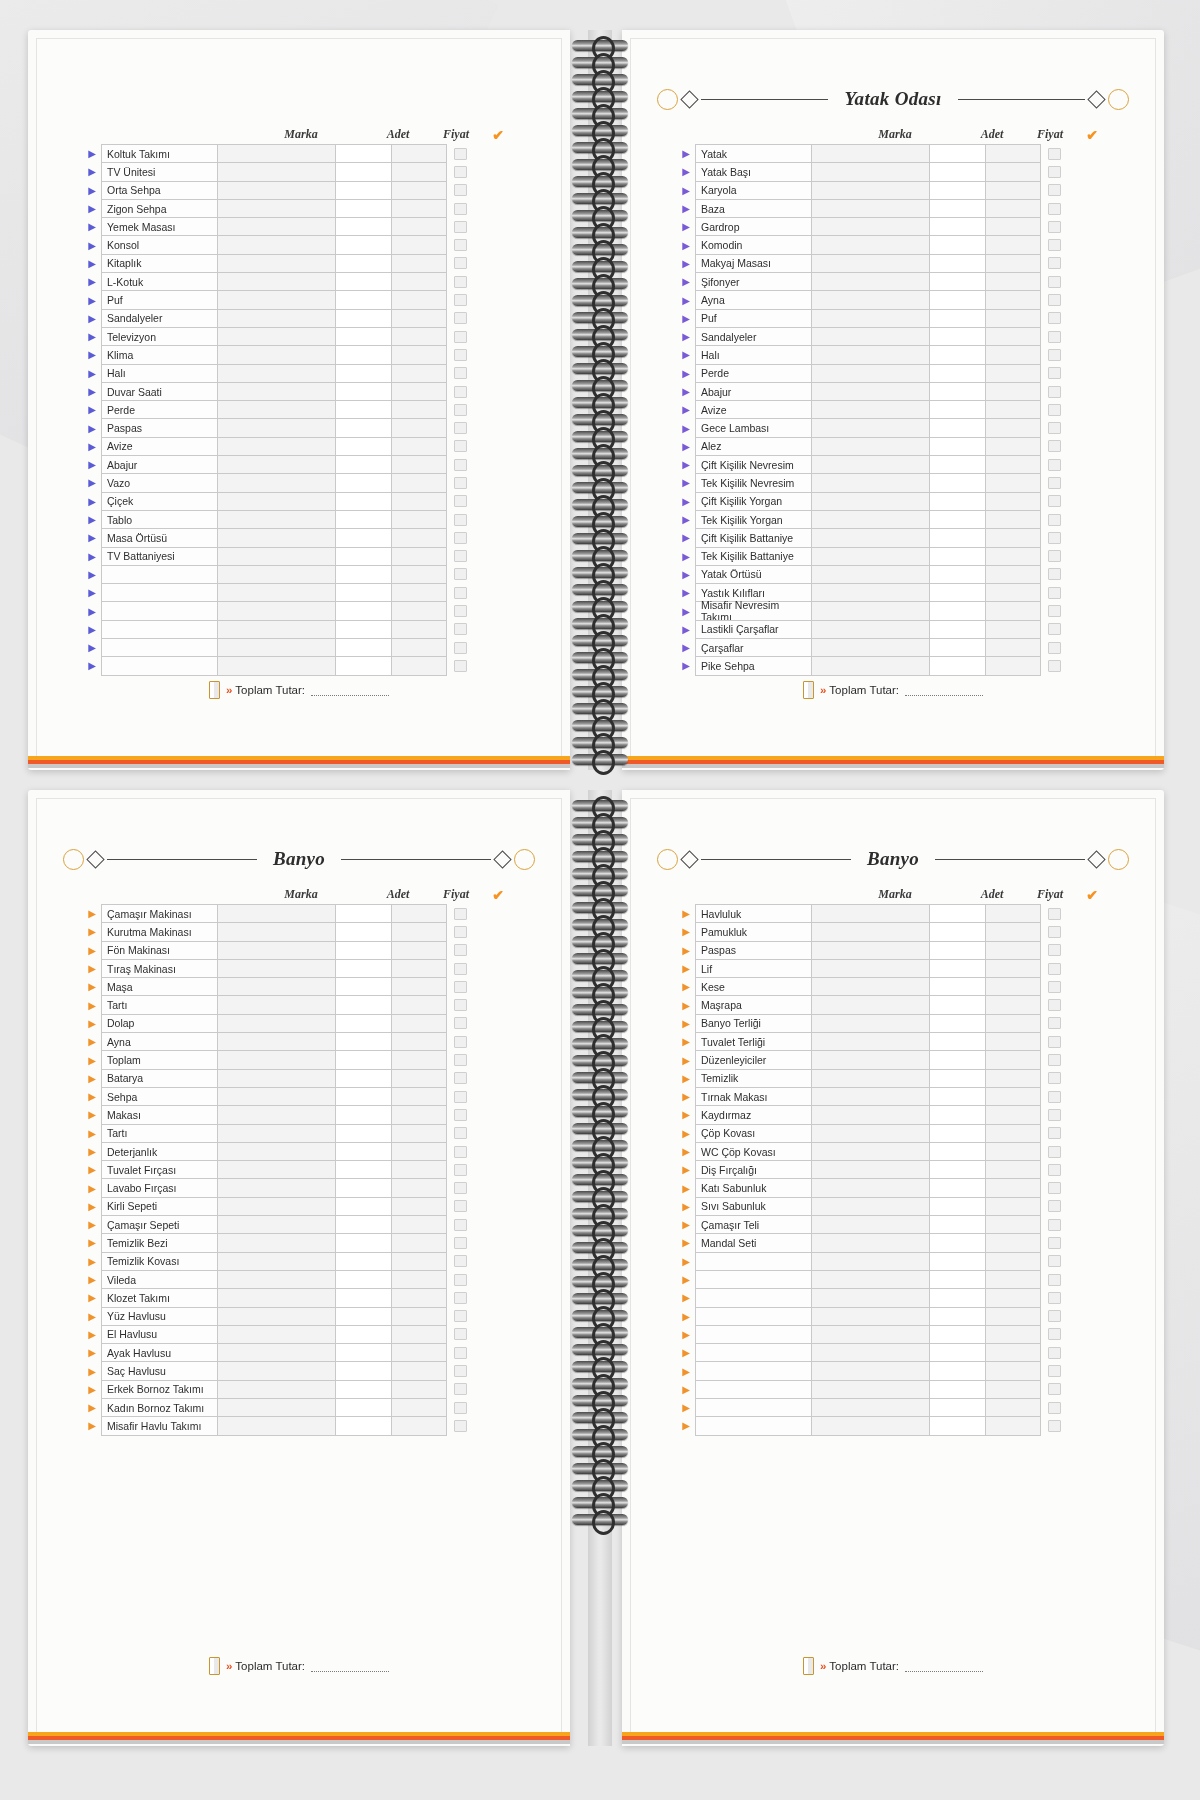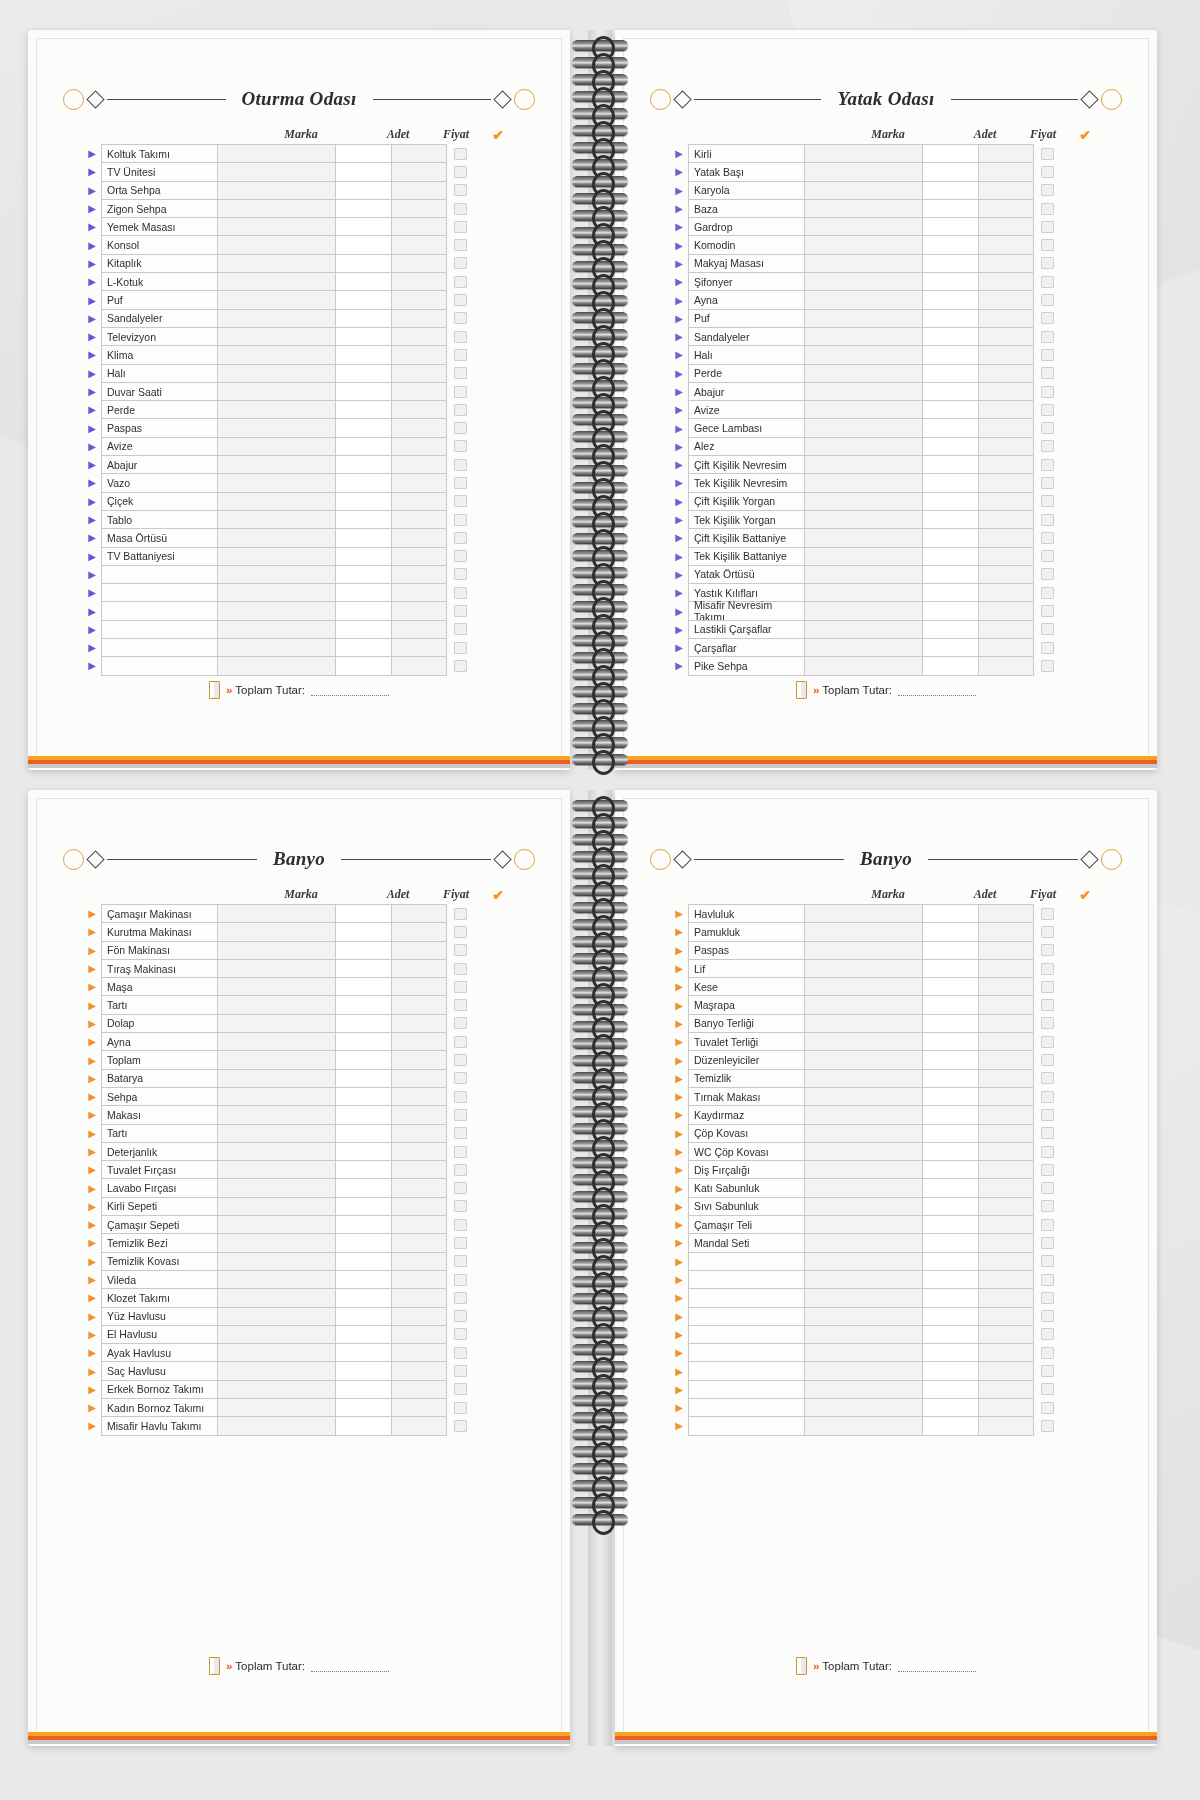--- a/index.html
+++ b/index.html
@@ -24,21 +24,21 @@
   .nb1{top:30px;height:740px;}
   .nb2{top:790px;height:956px;}
 
   .page{
     position:absolute;top:0;
     width:542px;height:100%;
     background:#fbfbfa;
     box-shadow:0 2px 7px rgba(0,0,0,.18);
   }
   .page.left{left:0;border-radius:3px 0 0 3px;}
-  .page.right{right:15px;border-radius:0 3px 3px 0;}
+  .page.right{right:8px;border-radius:0 3px 3px 0;}
   .page-inner{position:absolute;inset:8px;border:1px solid #e4e4e2;background:#fcfcfb;}
 
   
   .strip{position:absolute;bottom:0;left:0;right:0;height:14px;}
   .strip i{display:block;height:4px;}
   .s1{background:#f7a51c;}
   .s2{background:#f05a28;}
   .s3{background:#c9c9c9;}
 
   
@@ -132,29 +132,20 @@
 </head>
 <body>
 
 <div class="bg-shape bg1"></div>
 <div class="bg-shape bg2"></div>
 <div class="bg-shape bg3"></div>
 
 <div class="notebook nb1" id="nb1">
     <div class="page left">
       <div class="page-inner">
-        <div class="head">
-          <span class="circle"></span>
-          <span class="dia"></span>
-          <span class="rule"></span>
-          <span class="title">Oturma Odası</span>
-          <span class="rule"></span>
-          <span class="dia"></span>
-          <span class="circle"></span>
-        </div>
         <div class="colhead">
           <span class="ch ch-marka">Marka</span>
           <span class="ch ch-adet">Adet</span>
           <span class="ch ch-fiyat">Fiyat</span>
           <span class="ch ch-check">✔</span>
         </div>
         <div class="tbl">
           <div class="row">
             <span class="arrow ar-blue">▶</span>
             <span class="cell c-name">Koltuk Takımı</span>
@@ -472,21 +463,21 @@
         </div>
         <div class="colhead">
           <span class="ch ch-marka">Marka</span>
           <span class="ch ch-adet">Adet</span>
           <span class="ch ch-fiyat">Fiyat</span>
           <span class="ch ch-check">✔</span>
         </div>
         <div class="tbl">
           <div class="row">
             <span class="arrow ar-purple">▶</span>
-            <span class="cell c-name">Kirli</span>
+            <span class="cell c-name">Yatak</span>
             <span class="cell c-marka"></span>
             <span class="cell c-adet"></span>
             <span class="cell c-fiyat"></span>
             <span class="cell c-chk">
               <span class="chkbox"></span>
             </span>
           </div>
           <div class="row">
             <span class="arrow ar-purple">▶</span>
             <span class="cell c-name">Yatak Başı</span>

